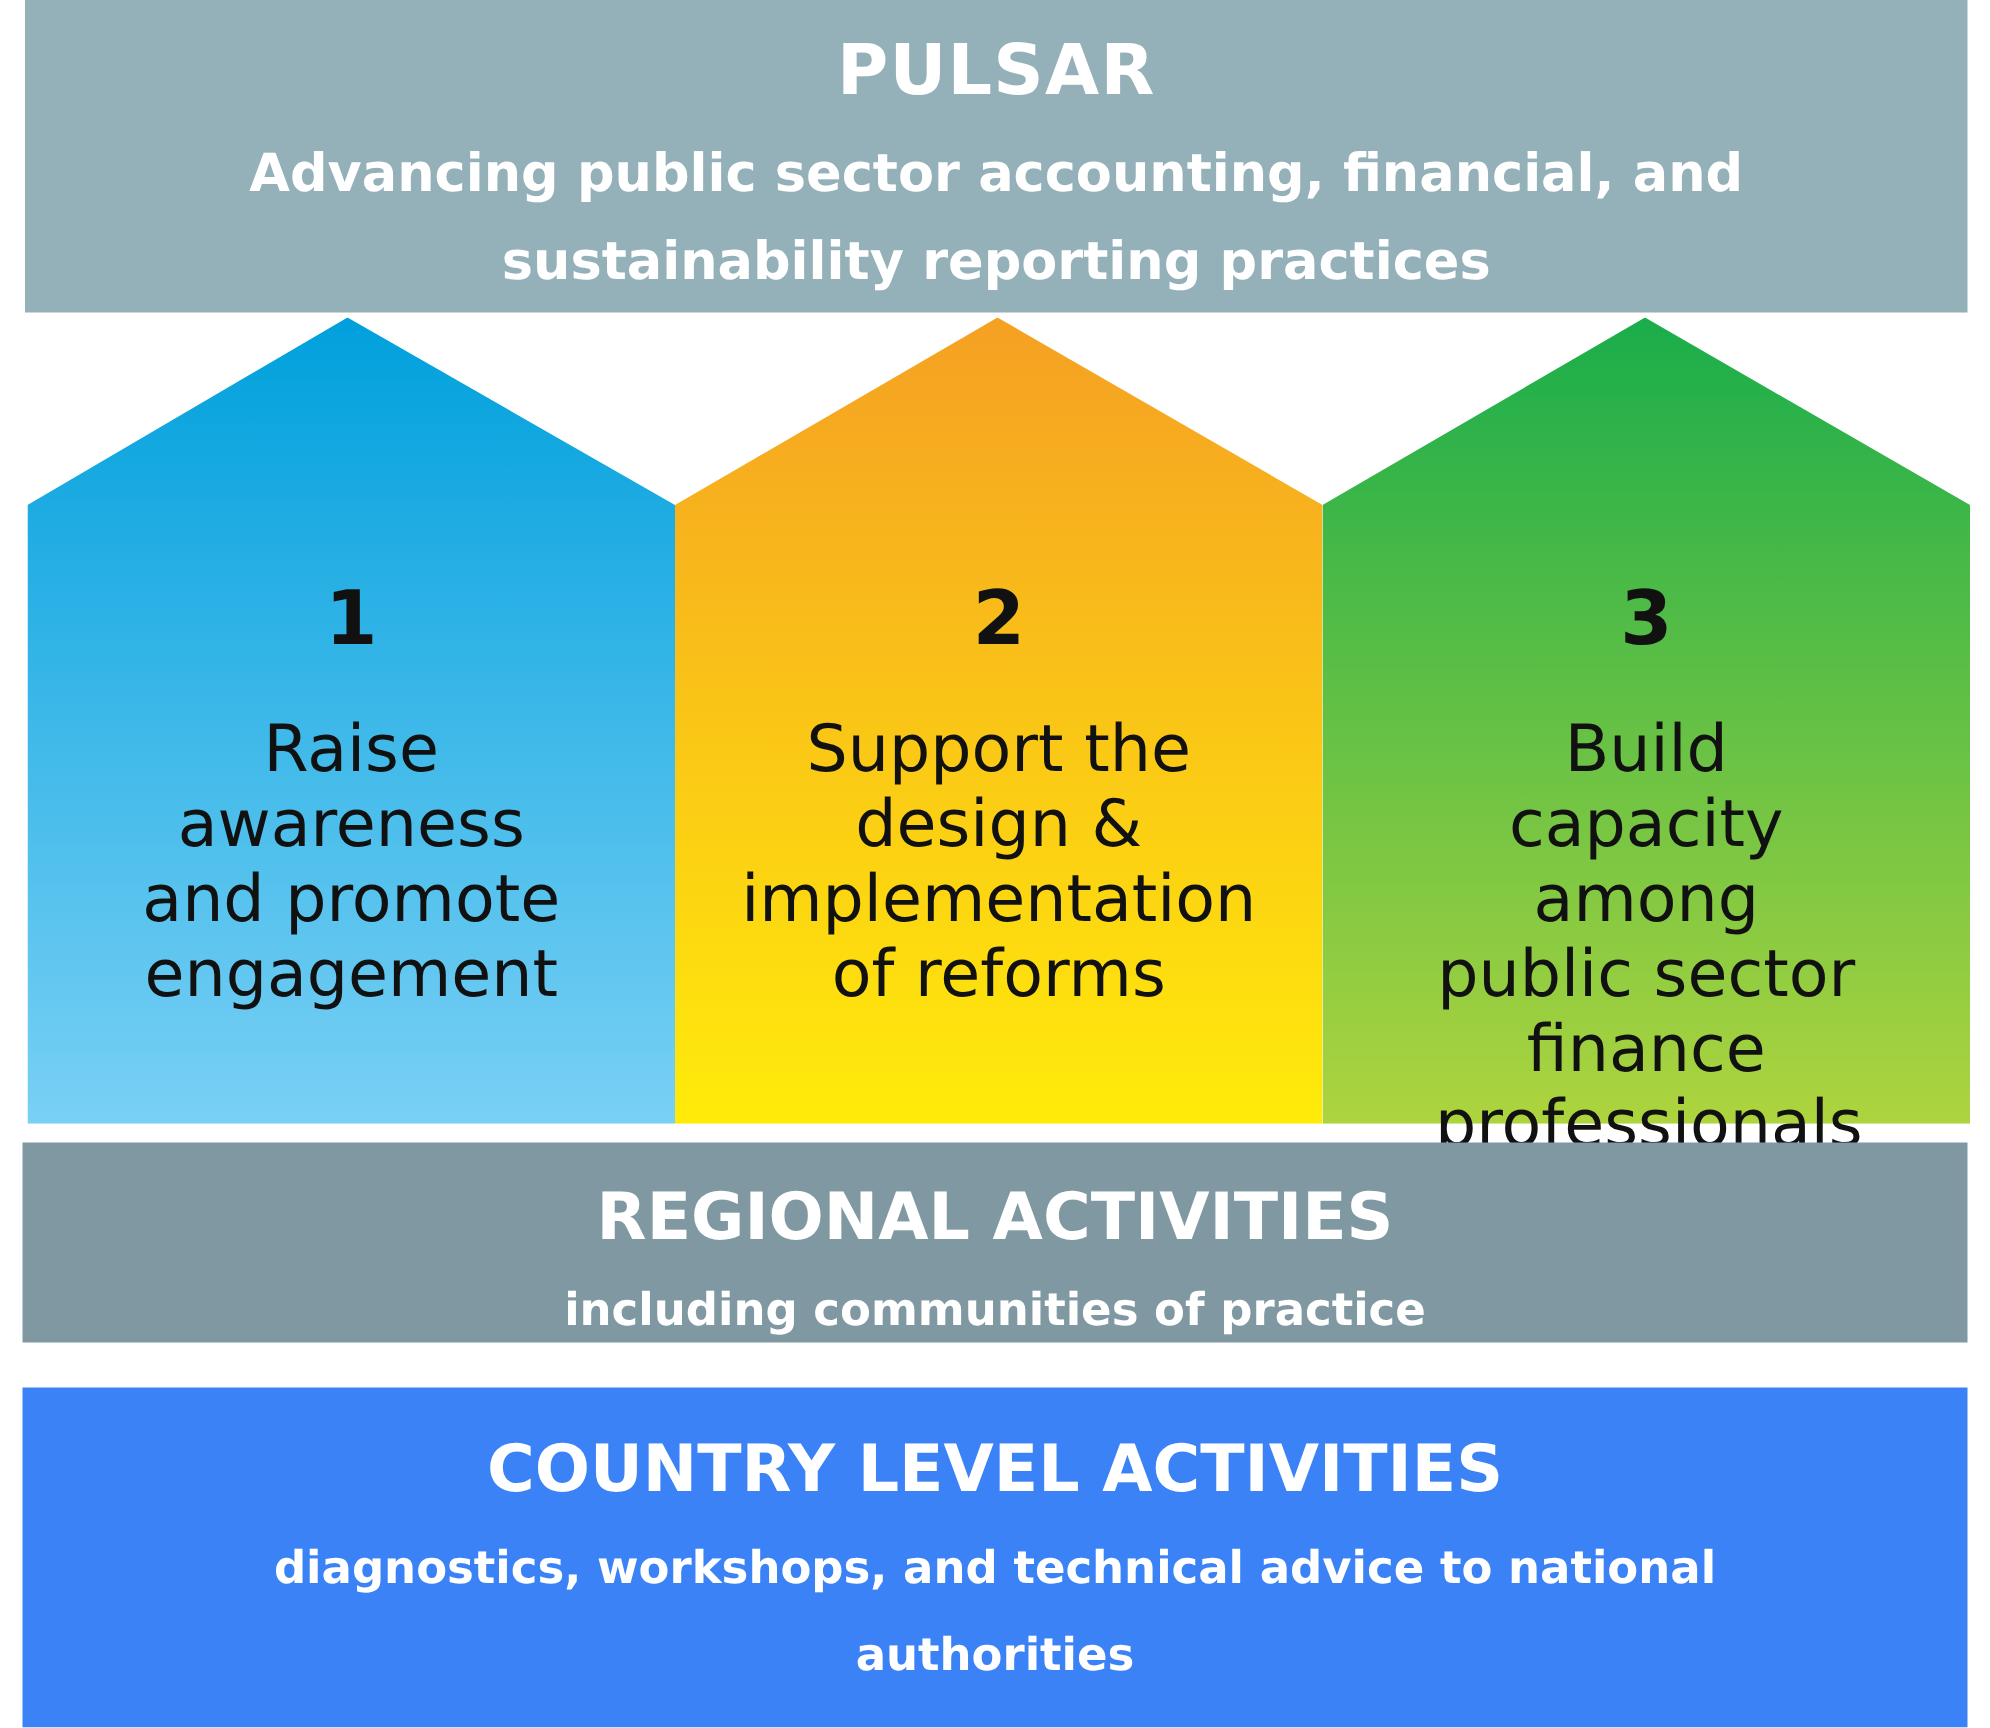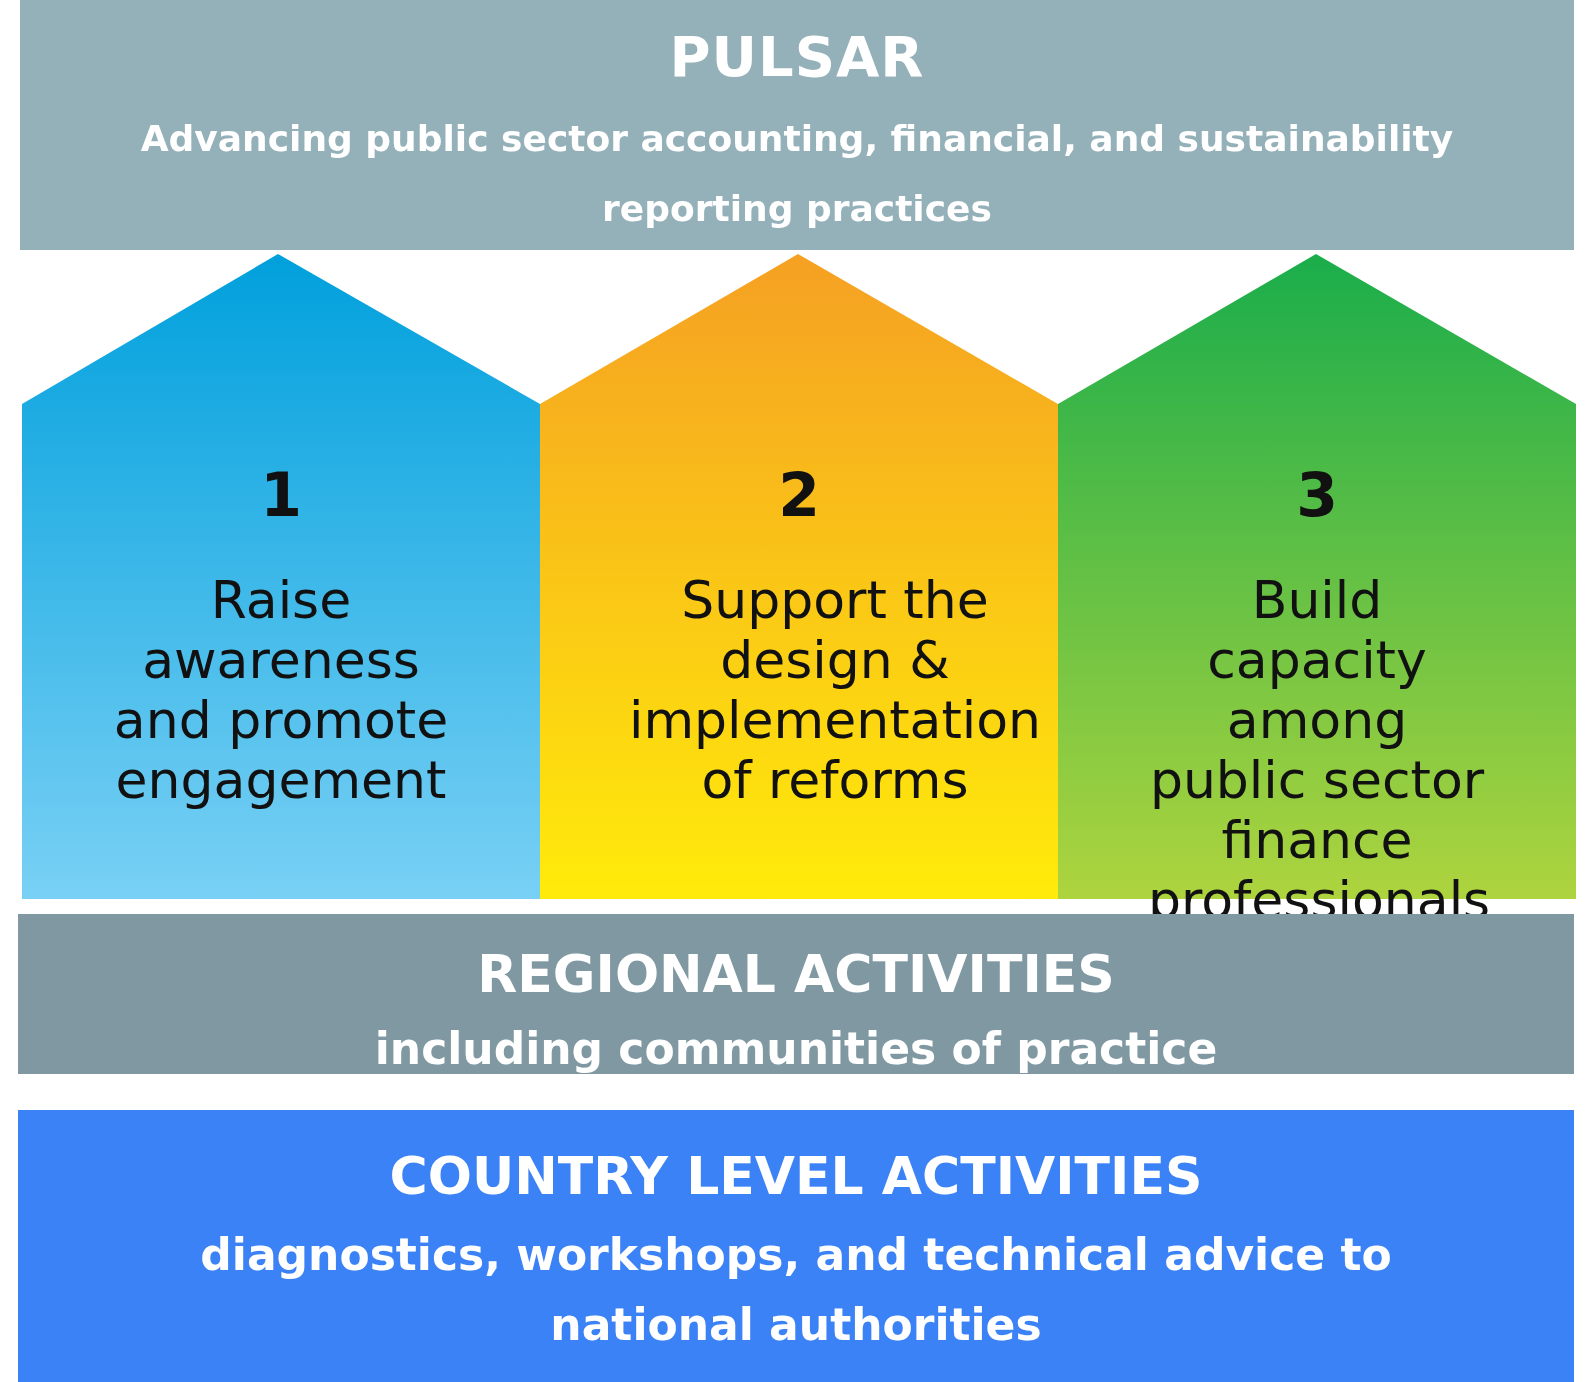--- a/index.html
+++ b/index.html
@@ -1,31 +1,31 @@
 <!DOCTYPE html>
 <html><head>
 <meta charset="utf-8">
 <style>
   html, body { margin:0; padding:0; background:#ffffff; }
   body { width:1592px; height:1382px; position:relative; overflow:hidden; font-family:"DejaVu Sans", sans-serif; }
   .band { position:absolute; color:#ffffff; text-align:center; font-weight:bold; }
   #top { left:20px; top:0; width:1554px; height:250px; background:#94b0b9; }
   #top .t1 { position:absolute; top:24px; width:100%; font-size:56px; letter-spacing:1px; }
-  #top .t2 { position:absolute; top:104px; width:100%; font-size:36px; line-height:70px; }
+  #top .t2 { position:absolute; top:104px; width:100%; font-size:42px; line-height:70px; }
   .house { position:absolute; top:254px; height:645px; }
   .house svg { position:absolute; left:0; top:0; }
   .house .num { position:absolute; top:206px; width:100%; text-align:center; font-size:60px; font-weight:bold; color:#111; }
   .house .desc { position:absolute; top:316px; width:100%; text-align:center; font-size:52px; line-height:60px; color:#111; }
   #h1 { left:22px; width:518px; }
   #h2 { left:540px; width:518px; }
   #h3 { left:1058px; width:518px; }
   #regional { left:18px; top:914px; width:1556px; height:160px; background:#7f98a1; }
   #country { left:18px; top:1110px; width:1556px; height:272px; background:#3b82f6;text-align:center; }
   .band .big { position:absolute; width:100%; font-size:52px; }
-  .band .small { position:absolute; width:100%; font-size:44px; line-height:70px; }
+  .band .small { position:absolute; width:100%; font-size:36px; line-height:70px; }
   #regional .big { top:30px; }
   #regional .small { top:100px; }
   #country .big { top:36px; }
   #country .small { top:110px; }
 </style>
 </head>
 <body>
 
 <div class="band" id="top">
   <div class="t1">PULSAR</div>
@@ -50,21 +50,21 @@
   <svg width="518" height="645">
     <defs>
         <linearGradient id="g2" x1="0" y1="0" x2="0" y2="1">
           <stop offset="0" stop-color="#f5a023"></stop>
           <stop offset="1" stop-color="#ffeb0a"></stop>
         </linearGradient>
       </defs>
     <polygon points="0,150 258,0 518,150 518,645 0,645" fill="url(#g2)"></polygon>
   </svg>
   <div class="num">2</div>
-  <div class="desc" style="padding:0 40px; box-sizing:border-box;margin-left:36px;">Support the design &amp; implementation of reforms</div>
+  <div class="desc" style="padding:0 40px; box-sizing:border-box;">Support the design &amp; implementation of reforms</div>
 </div>
 
 <div class="house" id="h3">
   <svg width="518" height="645">
     <defs>
         <linearGradient id="g3" x1="0" y1="0" x2="0" y2="1">
           <stop offset="0" stop-color="#1aad4b"></stop>
           <stop offset="1" stop-color="#aed43e"></stop>
         </linearGradient>
       </defs>

